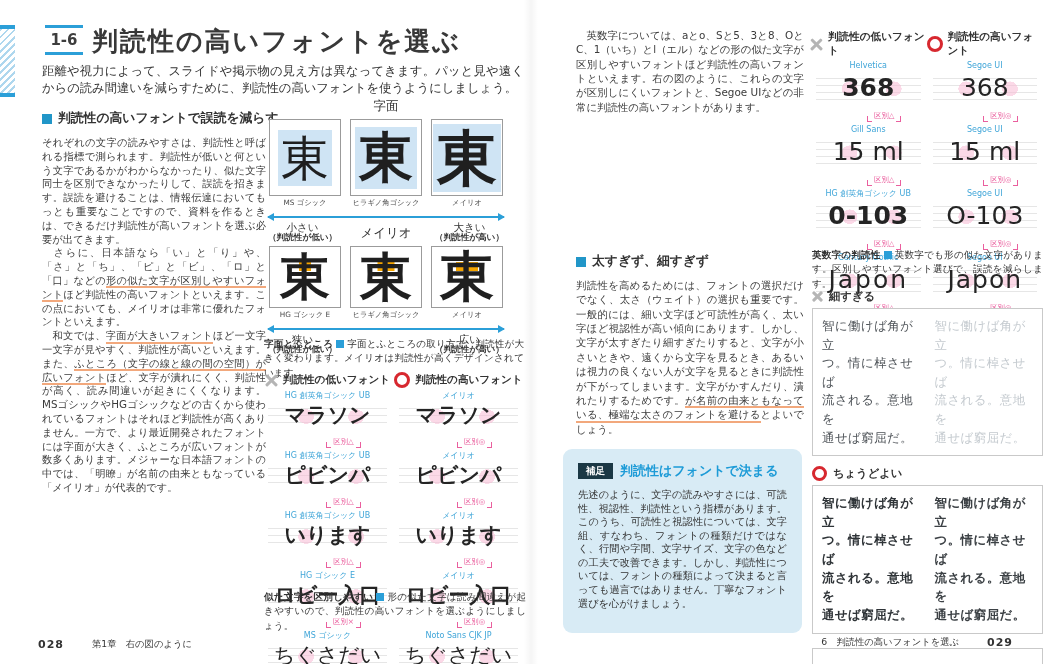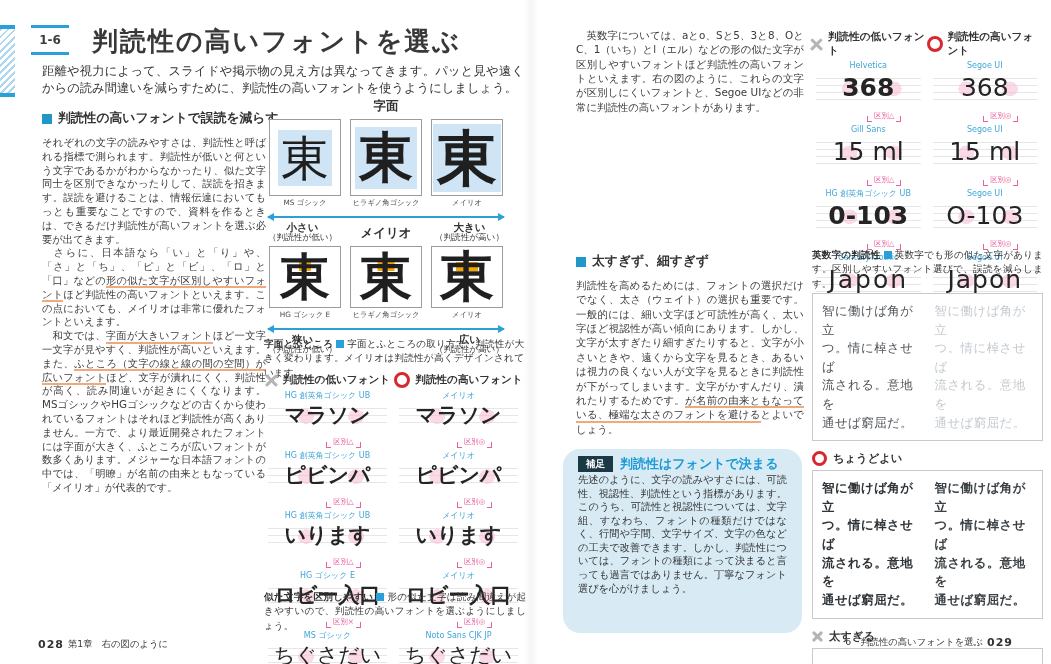--- a/index.html
+++ b/index.html
@@ -9,54 +9,54 @@
     font-family:"DejaVu Sans","Liberation Sans",sans-serif;
   }
   .abs{position:absolute}
   
   .gutter{left:524px;top:0;width:14px;height:664px;
     background:linear-gradient(to right,rgba(0,0,0,0) 0%,rgba(0,0,0,.04) 50%,rgba(0,0,0,0) 100%)}
   
   .chapter-tab{left:0;top:25px;width:15px;height:64px;
     border-top:4px solid #2b9fd8;border-bottom:4px solid #2b9fd8;
     background:repeating-linear-gradient(135deg,#aed7ee 0 2px,#ffffff 2px 5px)}
-  .kicker{left:31px;top:25px;width:38px;height:24px;line-height:24px;text-align:center;
-    font-size:12px;font-weight:800;color:#3d3d3d;
+  .kicker{left:45px;top:25px;width:38px;height:24px;line-height:24px;text-align:center;
+    font-size:15px;font-weight:800;color:#3d3d3d;
     border-top:3px solid #2b9fd8;border-bottom:3px solid #2b9fd8}
   .page-title{left:92px;top:24px;font-size:26px;font-weight:800;letter-spacing:2px;color:#383838}
   .lead{left:42px;top:63px;width:482px;font-size:12.3px;font-weight:400;line-height:1.35;color:#333;text-align:justify}
   .sec-head{display:flex;align-items:center;gap:6px;font-size:12.8px;font-weight:800;color:#333}
   .sq{display:inline-block;width:10px;height:10px;background:#2196c8;flex:0 0 auto}
   
   .body-col{left:42px;top:136px;width:224px;font-size:10.3px;line-height:1.34;text-align:justify;color:#3a3a3a}
   .body-col p{margin:0}
   .u{border-bottom:2px solid #f2a87c;padding-bottom:.5px}
   
   .fig{width:240px}
-  .fig-title{text-align:center;font-size:12.5px;font-weight:700;color:#333}
+  .fig-title{text-align:center;font-size:12.5px;font-weight:400;color:#333}
   .box-row{display:flex;gap:9px;margin-top:4px;justify-content:center}
   .tobox{position:relative;width:72px;height:77px;background:#fff;border:1px solid #9b9b9b;
     display:flex;align-items:center;justify-content:center;box-sizing:border-box}
   .tobox.h62{height:62px}
   .face{position:absolute;left:50%;top:50%;transform:translate(-50%,-50%);background:#cfe4f4}
   .f-s{width:54px;height:56px}.f-m{width:62px;height:62px}.f-l{width:68px;height:68px}
   .tochar{position:relative;z-index:1;color:#1f1f1f;line-height:1}
   .c48{font-size:48px;font-weight:500}.c54{font-size:54px;font-weight:600}.c60{font-size:60px;font-weight:600}
   .b50{font-size:50px;font-weight:900}.b52{font-size:52px;font-weight:700}.b54{font-size:54px;font-weight:600}
   .futo{position:absolute;left:50%;top:15px;transform:translateX(-50%);height:9px;background:#f5a500;z-index:0}
   .fu-s{width:12px}.fu-m{width:17px}.fu-l{width:22px}
   .lab-row{display:flex;gap:9px;margin-top:3px;justify-content:center}
   .lab-row div{width:72px;text-align:center;font-size:7.3px;color:#4a4a4a;line-height:1.1}
   .axis{height:2px;background:#2b9fd8;position:relative;margin:9px 2px 3px}
   .axis:before,.axis:after{content:"";position:absolute;top:-3.5px;border-top:4.5px solid transparent;border-bottom:4.5px solid transparent}
   .axis:before{left:-1px;border-right:7px solid #2b9fd8}
   .axis:after{right:-1px;border-left:7px solid #2b9fd8}
   .axis-labs{display:flex;justify-content:space-between;padding:0 2px;margin-top:1px}
-  .axm{font-size:10.5px;font-weight:700;text-align:center;color:#333;line-height:1.15}
-  .axs{font-size:8.6px;font-weight:400;text-align:center;color:#333;line-height:1.15}
+  .axm{font-size:10.5px;font-weight:400;text-align:center;color:#333;line-height:1.15}
+  .axs{font-size:8.6px;font-weight:700;text-align:center;color:#333;line-height:1.15}
   
   .fig-cap{font-size:9.6px;line-height:1.5;color:#333;text-align:justify}
   .cap-b{font-weight:800}
   .cap-sq{display:inline-block;width:8px;height:8px;background:#2b9fd8;margin:0 3px;vertical-align:-0.5px}
   
   .cmp-head{display:flex}
   .cmp-h{width:50%;display:flex;align-items:center;justify-content:center;gap:5px;font-size:10.6px;font-weight:800;color:#333}
   .x-icon{position:relative;width:13px;height:13px;flex:0 0 auto}
   .x-icon:before,.x-icon:after{content:"";position:absolute;left:-1px;top:5px;width:15px;height:3.4px;background:#b5b5b5;border-radius:1px}
   .x-icon:before{transform:rotate(45deg)}.x-icon:after{transform:rotate(-45deg)}
@@ -74,38 +74,38 @@
   .sample-lg{height:31px;line-height:31px;font-size:25px}
   .w900{font-weight:900}.w800{font-weight:800}.w700{font-weight:700}.w500{font-weight:500}.w400{font-weight:400}
   .ls2{letter-spacing:2px}.ls1{letter-spacing:1px}
   .kubetsu{position:relative;display:inline-block;font-size:7.4px;color:#ea5f9e;line-height:1.2;
     padding:0 7px 1px;margin-top:1px;transform:translateX(16px)}
   .kubetsu:before,.kubetsu:after{content:"";position:absolute;bottom:0;width:4px;height:5px;border-bottom:1px solid #ea5f9e}
   .kubetsu:before{left:0;border-left:1px solid #ea5f9e}
   .kubetsu:after{right:0;border-right:1px solid #ea5f9e}
   
   .rp-par{font-size:10.4px;line-height:1.38;text-align:justify;color:#3a3a3a}
-  .note{left:563px;top:449px;width:239px;height:184px;background:#d8ebf5;border-radius:17px;
-    padding:6px 15px;box-sizing:border-box;overflow:hidden}
+  .note{left:563px;top:449px;width:239px;height:184px;background:#d8ebf5;border-radius:9px;
+    padding:13px 15px;box-sizing:border-box;overflow:hidden}
   .note-head{display:flex;align-items:center;gap:7px}
   .note-label{background:#1b3845;color:#fff;font-size:9.5px;font-weight:800;padding:2px 8px;line-height:1.3}
   .note-title{color:#1d9bd7;font-size:13px;font-weight:800}
-  .note-body{font-size:10.2px;line-height:1.33;text-align:justify;color:#333}
+  .note-body{margin-top:8px;font-size:10.2px;line-height:1.33;text-align:justify;color:#333}
   
   .whead{display:flex;align-items:center;gap:6px;font-size:11.3px;font-weight:800;color:#333}
   .o-icon.sm{width:9px;height:9px;border-width:3px}
   .wbox{margin-top:4px;border:1px solid #c9c9c9;background:#fff;padding:8px 9px;display:flex;gap:14px;box-sizing:border-box;width:231px}
   .wcol{width:102px;font-size:12.4px;line-height:1.5;white-space:pre-line;letter-spacing:.5px}
   .wt-thin-l{font-weight:400;color:#4e5358}
   .wt-thin-r{font-weight:400;color:#c4cacf;filter:blur(.3px)}
   .wt-good-l{font-weight:600;color:#2e3337}
   .wt-good-r{font-weight:600;color:#3c4145;filter:blur(.35px)}
   .wgap{height:10px}
   
-  .footer{display:flex;align-items:center;gap:4px;font-size:9.3px;color:#333}
+  .footer{display:flex;align-items:center;gap:28px;font-size:9.3px;color:#333}
   .pg-num{font-size:11px;font-weight:800;letter-spacing:1px}
 </style>
 </head>
 <body>
 
 <div>
   <div class="abs gutter"></div>
 
   <div class="abs chapter-tab"></div>
   <div class="abs kicker">1-6</div>
@@ -362,20 +362,24 @@
         <span class="kubetsu">区別◎</span>
       </div>
     </div>
   </div>
 
   <div class="abs fig-cap" style="left:812px;top:248px;width:231px">
     <span class="cap-b">英数字の判読性</span><span class="cap-sq"></span><span>英数字でも形の似た文字があります。区別しやすいフォント選びで、誤読を減らします。</span>
   </div>
 
   <div class="abs" style="left:812px;top:289px;width:231px">
+    <div class="whead">
+      <span class="x-icon sm"></span>
+      <span>細すぎる</span>
+    </div>
     <div class="wbox">
       <div class="wcol wt-thin-l">智に働けば角が立
 つ。情に棹させば
 流される。意地を
 通せば窮屈だ。</div>
       <div class="wcol wt-thin-r">智に働けば角が立
 つ。情に棹させば
 流される。意地を
 通せば窮屈だ。</div>
     </div>
@@ -388,24 +392,20 @@
       <div class="wcol wt-good-l">智に働けば角が立
 つ。情に棹させば
 流される。意地を
 通せば窮屈だ。</div>
       <div class="wcol wt-good-r">智に働けば角が立
 つ。情に棹させば
 流される。意地を
 通せば窮屈だ。</div>
     </div>
     <div class="wgap"></div>
-    <div class="whead">
-      <span class="x-icon sm"></span>
-      <span>太すぎる</span>
-    </div>
     <div class="wbox">
       
       
     </div>
 
   </div>
 
   <div class="abs footer" style="right:38px;top:636px">
     <span>6　判読性の高いフォントを選ぶ</span>
     <span class="pg-num">029</span>

